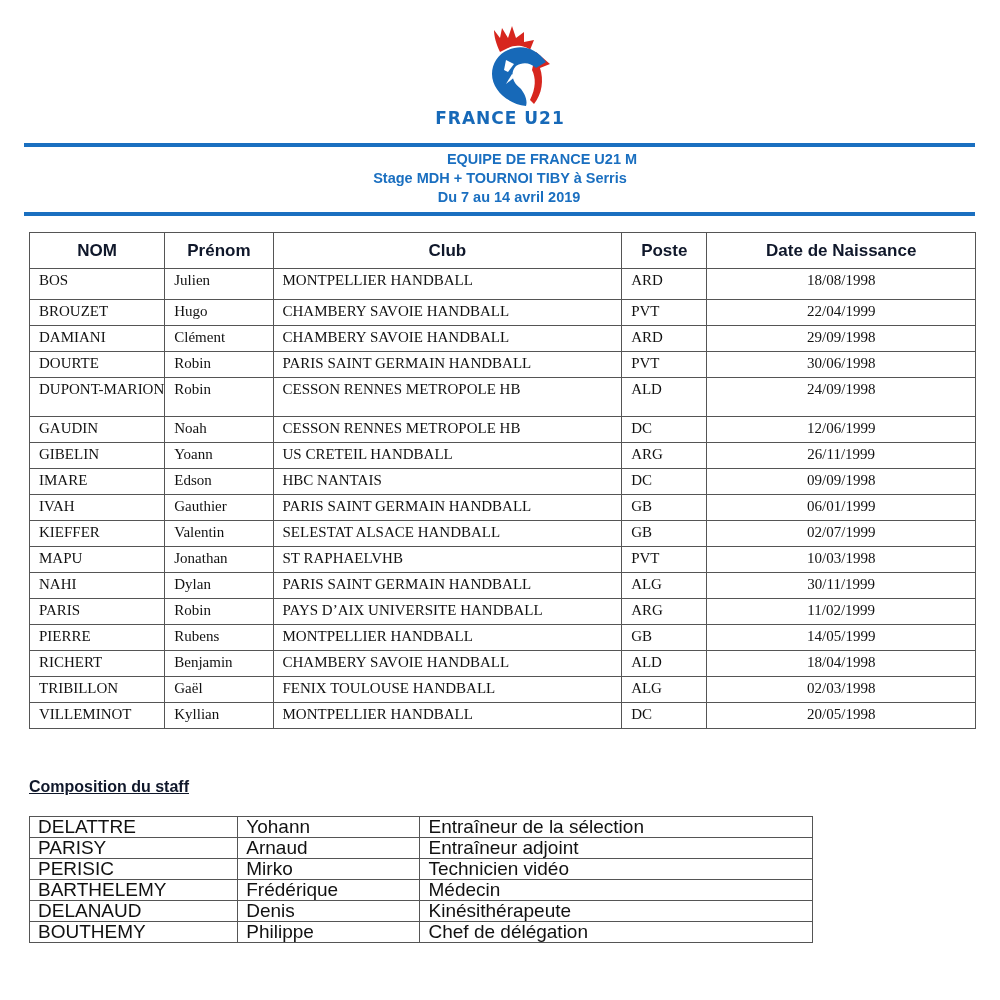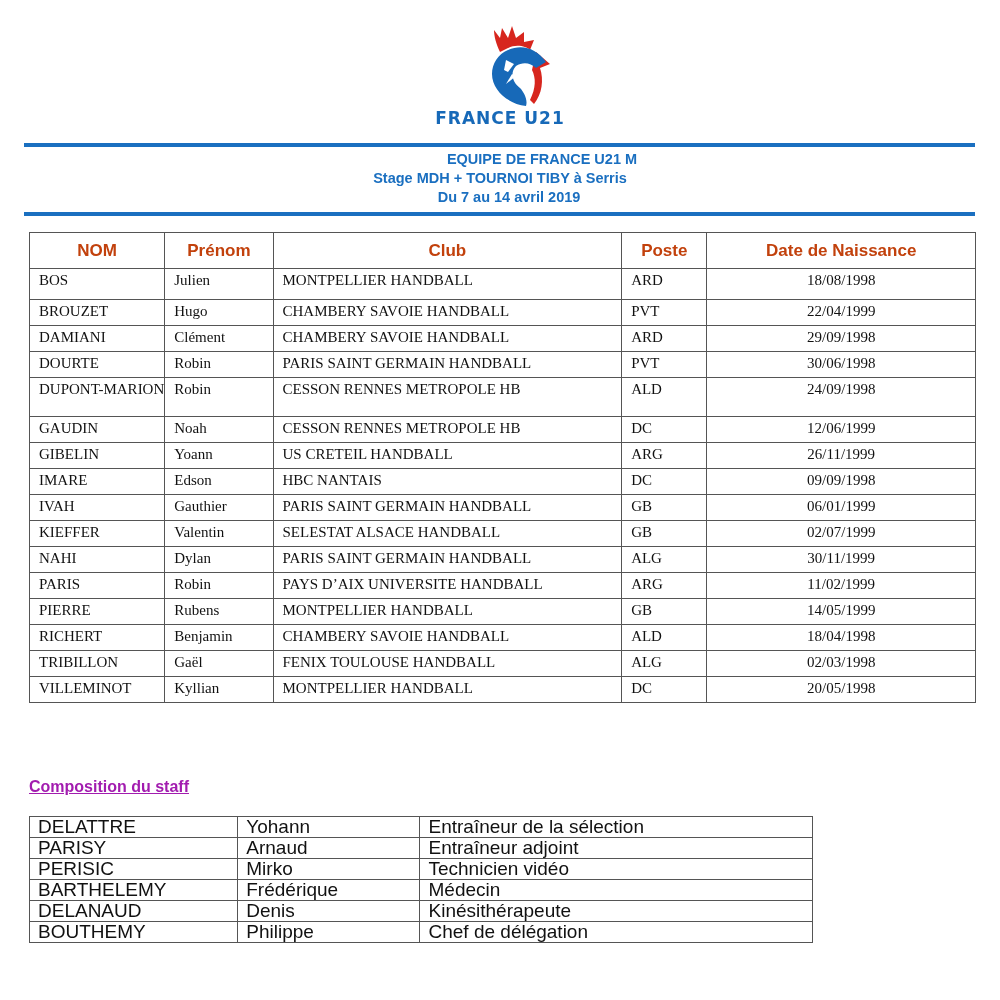--- a/index.html
+++ b/index.html
@@ -7,29 +7,29 @@
   .logo { position:absolute; left:486px; top:24px; width:70px; height:84px; }
   .brand { position:absolute; left:0; width:1000px; top:108px; text-align:center; font-family:"DejaVu Sans", sans-serif; font-weight:bold; font-size:17px; color:#1769b8; letter-spacing:1px; }
   .rule { position:absolute; left:24px; width:951px; height:4px; background:#1a6fc0; }
   .rule.top { top:143px; }
   .rule.bottom { top:212px; }
   .heading { position:absolute; left:0; width:1000px; text-align:center; font-weight:bold; font-size:14.5px; color:#1a6fc0; line-height:19px; }
   .h1 { top:150px;padding-left:42px; } .h2 { top:169px; } .h3 { top:188px;margin-left:9px; }
 
   table.players { position:absolute; left:29px; top:232px; width:947px; border-collapse:collapse; }
   table.players td, table.players th { border:1.5px solid #555; padding:0; vertical-align:top; }
-  table.players th { height:35px; font-weight:bold; color:#c2410c; font-size:17px; vertical-align:middle; font-family:"Liberation Sans", sans-serif; }
+  table.players th { height:35px; font-weight:bold; color:#0f172a; font-size:17px; vertical-align:middle; font-family:"Liberation Sans", sans-serif; }
   table.players td { font-family:"Liberation Serif", serif; font-size:15px; color:#111; padding:2px 0 0 9px; line-height:18px; }
   table.players td.date { text-align:center; padding-left:0; }
   .c1 { width:129px; } .c2 { width:103px; } .c3 { width:334px; } .c4 { width:81px; } .c5 { width:257px; }
   tr.r { height:26px; }
   tr.r.first { height:31px; }
   tr.r.tall { height:39px; }
 
-  .staff-title { position:absolute; left:29px; top:778px; font-weight:bold; font-size:16px; color:#a21caf; text-decoration:underline; }
+  .staff-title { position:absolute; left:29px; top:778px; font-weight:bold; font-size:16px; color:#0f172a; text-decoration:underline; }
   table.staff { position:absolute; left:29px; top:816px; width:784px; border-collapse:collapse; }
   table.staff td { border:1.5px solid #555; font-family:"Liberation Sans", sans-serif; font-size:19px; color:#111; padding:0 0 0 8px; height:20px; line-height:20px; }
   .s1 { width:199px; } .s2 { width:173px; } .s3 { width:383px; }
 </style>
 </head>
 <body>
 
 <svg class="logo" viewBox="0 0 70 84">
   <path d="M8 6 L14 14 L16 4 L22 14 L26 2 L30 14 L38 8 L38 18 L48 16 L44 26 C40 22 30 20 22 24 L14 28 C10 20 8 12 8 6 Z" fill="#d7261e"></path>
   <path d="M50 28 L64 40 L54 44 C58 56 56 70 48 80 L44 76 C50 64 50 54 46 46 Z" fill="#d7261e"></path>
@@ -119,20 +119,27 @@
         <td class="date">06/01/1999</td>
       </tr>
       <tr class="r">
         <td>KIEFFER</td>
         <td>Valentin</td>
         <td>SELESTAT ALSACE HANDBALL</td>
         <td>GB</td>
         <td class="date">02/07/1999</td>
       </tr>
       <tr class="r">
+        <td>MAPU</td>
+        <td>Jonathan</td>
+        <td>ST RAPHAELVHB</td>
+        <td>PVT</td>
+        <td class="date">10/03/1998</td>
+      </tr>
+      <tr class="r">
         <td>NAHI</td>
         <td>Dylan</td>
         <td>PARIS SAINT GERMAIN HANDBALL</td>
         <td>ALG</td>
         <td class="date">30/11/1999</td>
       </tr>
       <tr class="r">
         <td>PARIS</td>
         <td>Robin</td>
         <td>PAYS D’AIX UNIVERSITE HANDBALL</td>

